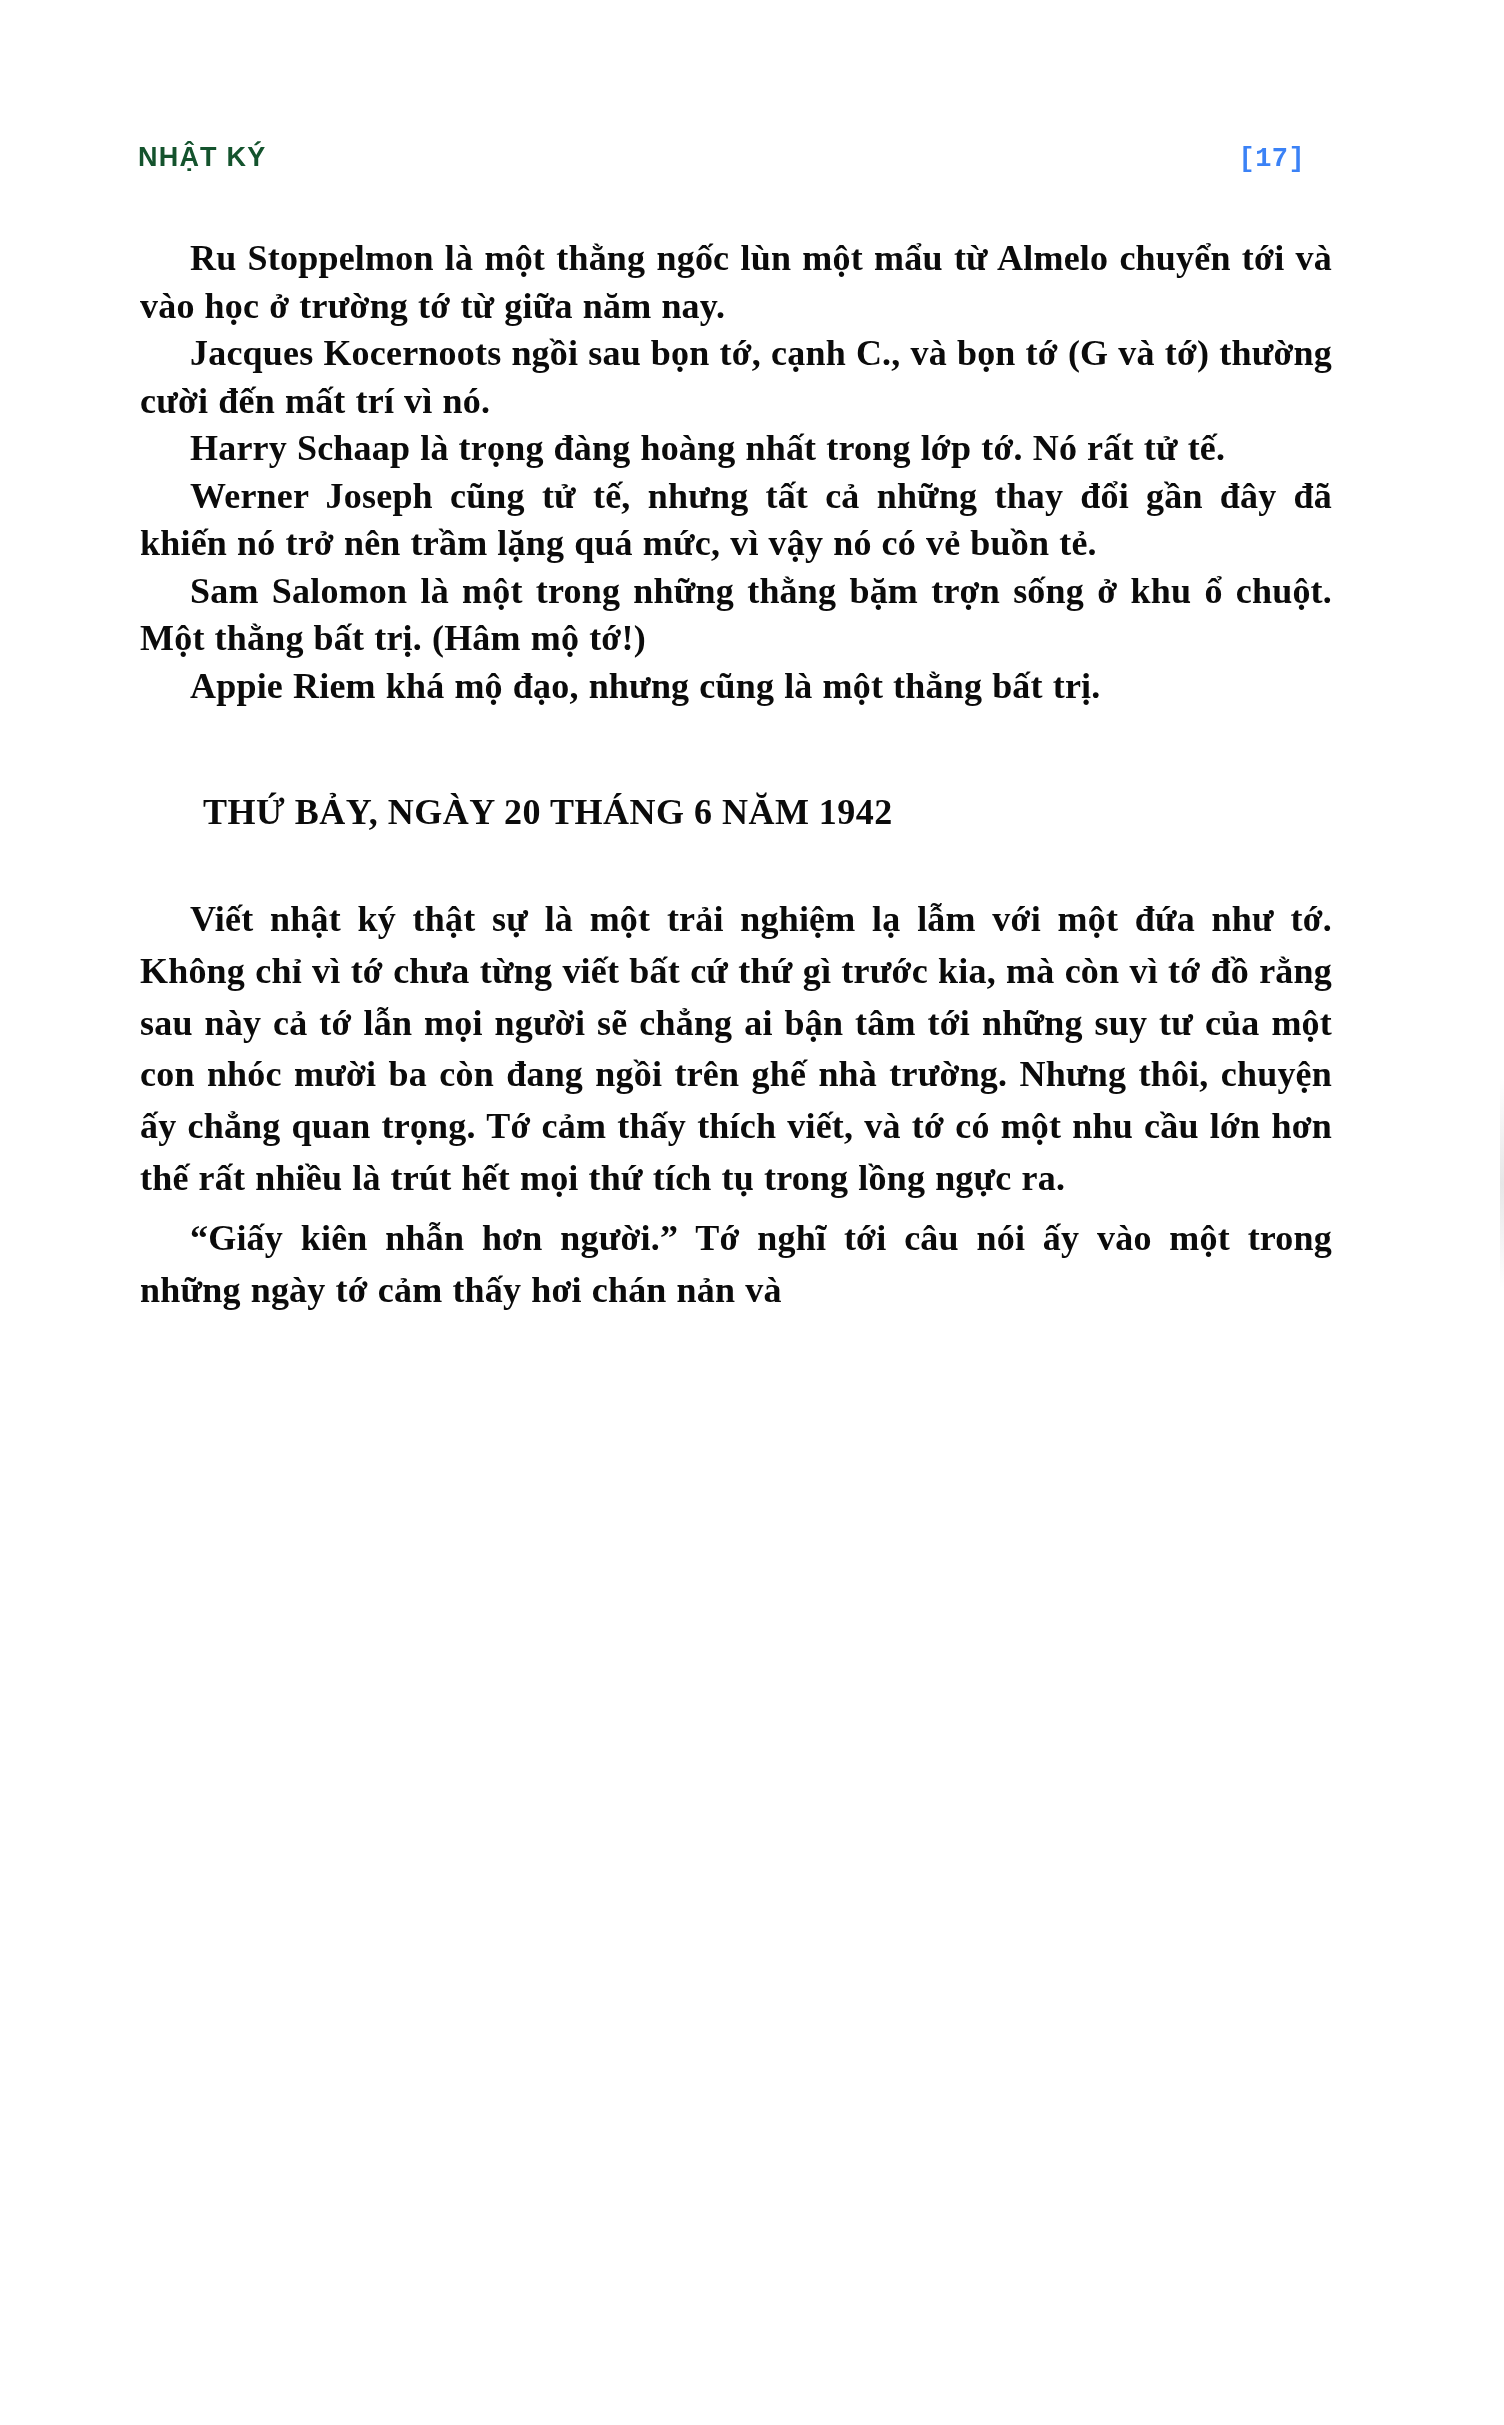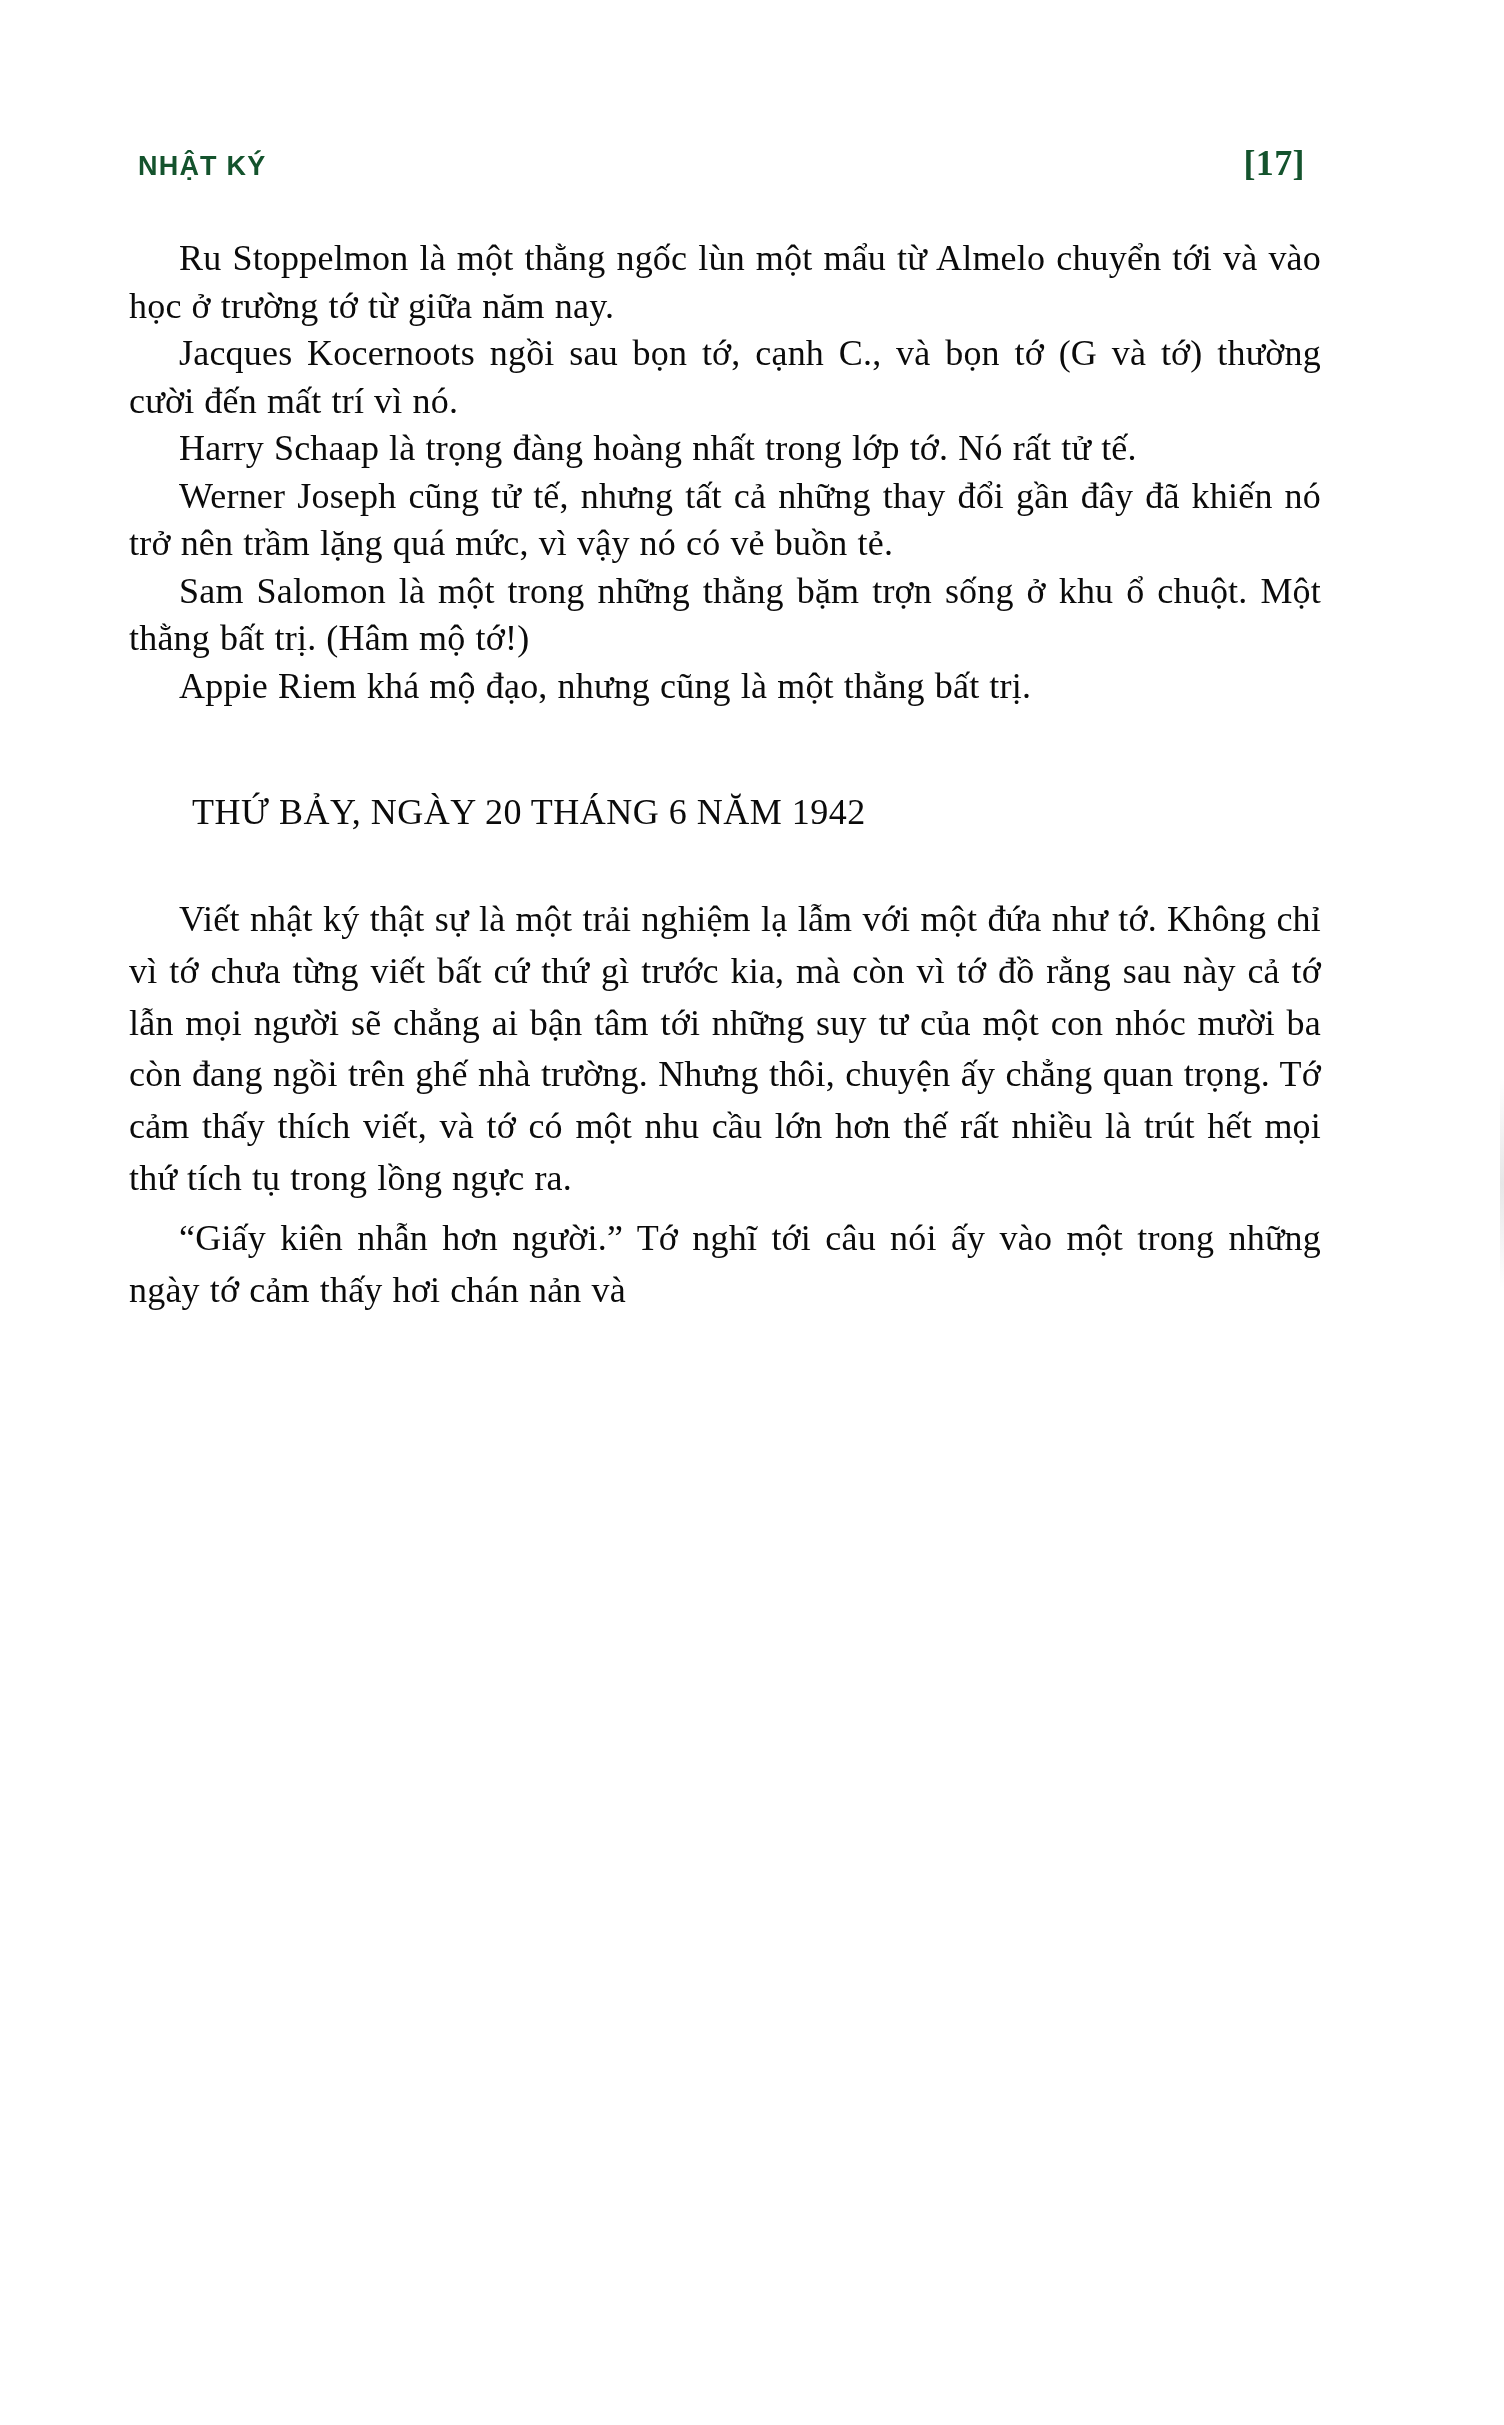--- a/index.html
+++ b/index.html
@@ -33,31 +33,32 @@
     align-items: baseline;
   }
   .running-head {
     font-family: "Liberation Sans", sans-serif;
     font-weight: 700;
     font-size: 27px;
     letter-spacing: 1.2px;
     color: #14532d;
   }
   .folio {
-    font-family: Liberation Serif, serif;
+    font-family: Liberation Mono, monospace;
     font-weight: 700;
-    font-size: 36px;
+    font-size: 27px;
     letter-spacing: 0.4px;
-    color: #14532d;
+    color: #3b82f6;
   }
   .body-col {
     position: absolute;
-    left: 129px;
+    left: 140px;
     top: 235px;
     width: 1192px;
+    font-weight: bold;
   }
   p.para {
     margin: 0;
     font-size: 36px;
     line-height: 1.32;
     text-indent: 50px;
     text-align: justify;
     text-justify: inter-word;
     letter-spacing: 0.2px;
     word-spacing: 0.8px;

